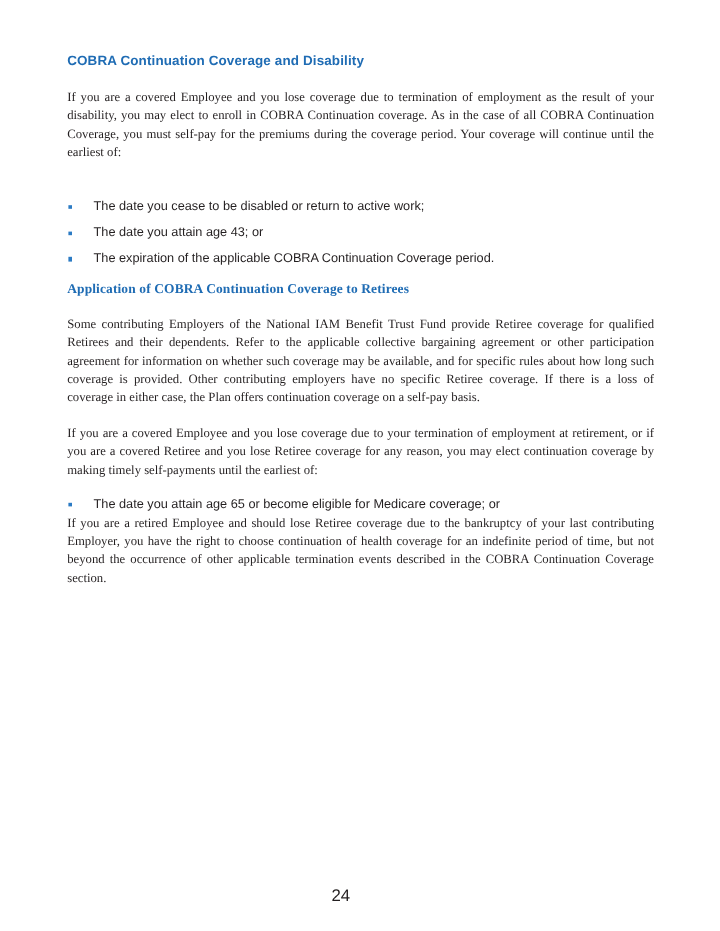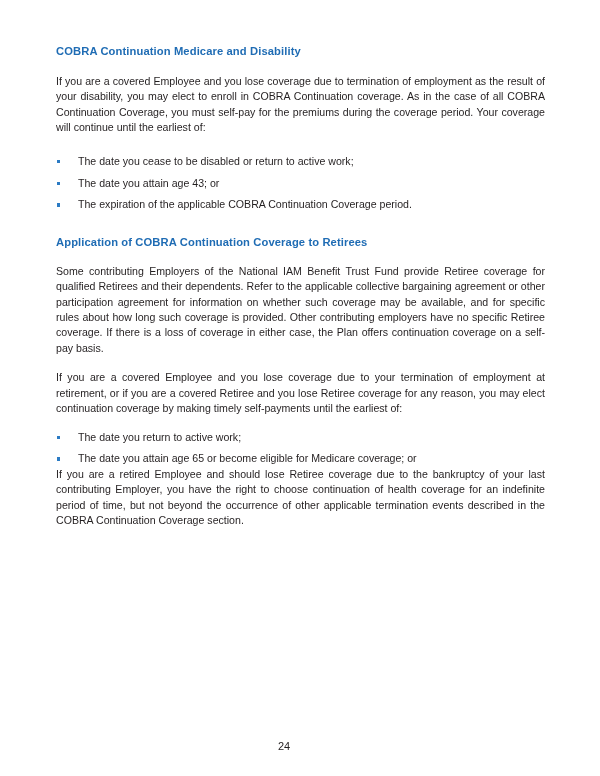--- a/index.html
+++ b/index.html
@@ -35,40 +35,41 @@
     font-size: 11.2px;
     font-weight: bold;
     color: #1f6cb4;
     margin: 0;
     padding: 0;
     line-height: 15px;
     letter-spacing: 0.01em;
   }
 
   .heading-block-1 { margin-bottom: 15px; }
-  .heading-block-2 { margin-top: 22px; margin-bottom: 14px; }
+  .heading-block-2 { margin-top: 10px; margin-bottom: 14px; font-family: Liberation Serif, serif; }
 
   p.body-text {
     font-size: 10.6px;
     line-height: 15.4px;
     text-align: justify;
     margin: 0;
     padding: 0;
     color: #231f20;
+    font-family: Liberation Serif, serif;
   }
 
   p.body-text + p.body-text { margin-top: 14px; }
 
   ul.bullet-list {
     list-style: none;
     margin: 0;
     padding: 0;
   }
 
-  ul.bullet-list.list-1 { margin-top: 18px; }
+  ul.bullet-list.list-1 { margin-top: 29px; }
   ul.bullet-list.list-2 { margin-top: 13px; }
 
   ul.bullet-list li {
     position: relative;
     padding-left: 22px;
     font-size: 10.6px;
     line-height: 15.4px;
     color: #231f20;
     margin-bottom: 6.5px;
   }
@@ -85,34 +86,34 @@
     display: block;
   }
   .para-final { margin-top: 16px; }
 
   .page-number {
     position: absolute;
     left: 0;
     top: 739px;
     width: 568px;
     text-align: center;
-    font-size: 11px;
+    font-size: 14px;
     color: #231f20;
     line-height: 14px;
   }
 </style>
 </head>
 <body>
 
 <div class="page">
 
   <div class="content">
 
     <div class="heading-block-1">
-      <h2 class="section-heading">COBRA Continuation Medicare and Disability</h2>
+      <h2 class="section-heading">COBRA Continuation Coverage and Disability</h2>
     </div>
 
     <p class="body-text">If you are a covered Employee and you lose coverage due to termination of employment as the result of your disability, you may elect to enroll in COBRA Continuation coverage. As in the case of all COBRA Continuation Coverage, you must self-pay for the premiums during the coverage period. Your coverage will continue until the earliest of:</p>
 
     <ul class="bullet-list list-1">
       <li>
         <span class="bullet-marker"></span>
         <span>The date you cease to be disabled or return to active work;</span>
       </li>
       <li>
@@ -129,24 +130,20 @@
       <h2 class="section-heading">Application of COBRA Continuation Coverage to Retirees</h2>
     </div>
 
     <p class="body-text">Some contributing Employers of the National IAM Benefit Trust Fund provide Retiree coverage for qualified Retirees and their dependents. Refer to the applicable collective bargaining agreement or other participation agreement for information on whether such coverage may be available, and for specific rules about how long such coverage is provided. Other contributing employers have no specific Retiree coverage. If there is a loss of coverage in either case, the Plan offers continuation coverage on a self-pay basis.</p>
 
     <p class="body-text">If you are a covered Employee and you lose coverage due to your termination of employment at retirement, or if you are a covered Retiree and you lose Retiree coverage for any reason, you may elect continuation coverage by making timely self-payments until the earliest of:</p>
 
     <ul class="bullet-list list-2">
       <li>
         <span class="bullet-marker"></span>
-        <span>The date you return to active work;</span>
-      </li>
-      <li>
-        <span class="bullet-marker"></span>
         <span>The date you attain age 65 or become eligible for Medicare coverage; or</span>
       </li>
     </ul>
 
     <p class="body-text para-final">If you are a retired Employee and should lose Retiree coverage due to the bankruptcy of your last contributing Employer, you have the right to choose continuation of health coverage for an indefinite period of time, but not beyond the occurrence of other applicable termination events described in the COBRA Continuation Coverage section.</p>
 
   </div>
 
   <div class="page-number">24</div>
 

